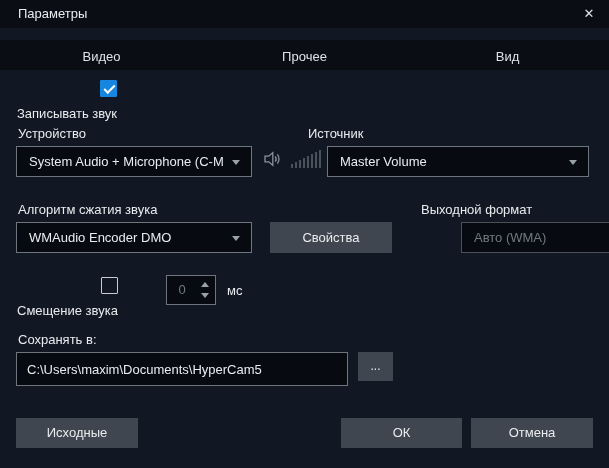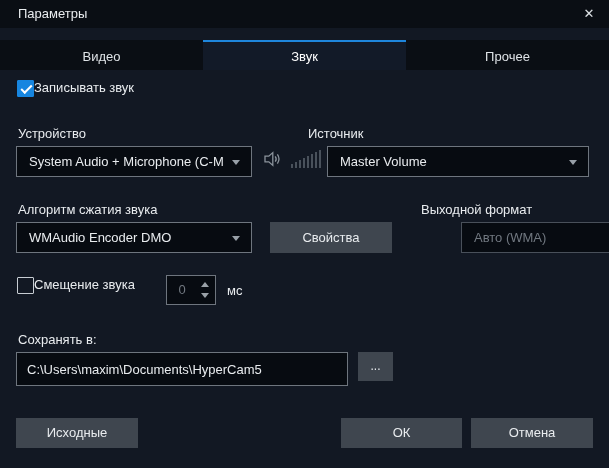--- a/index.html
+++ b/index.html
@@ -31,21 +31,21 @@
     text-align:center;font-size:13px;color:#dce0e4;cursor:pointer;
   }
   .tabbar{position:absolute;left:0;top:40px;width:609px;height:30px;background:var(--header-bg);display:flex;}
   .tab{
     flex:1 1 0;text-align:center;line-height:30px;font-size:13px;color:#dfe3e7;
     cursor:pointer;border-top:2px solid transparent;
   }
   .tab.active{background:var(--active-tab-bg);border-top:2px solid var(--accent-blue);color:#fff;}
   
   .label{position:absolute;font-size:13px;color:var(--text);line-height:15px;white-space:nowrap;text-align:center;}
-  .checkrow{position:absolute;display:flex;align-items:flex-start;cursor:pointer;}
+  .checkrow{position:absolute;display:flex;align-items:flex-end;gap:9px;cursor:pointer;flex-direction:column;}
   .checkbox{
     width:17px;height:17px;border:1px solid #c7cdd3;background:transparent;
     position:relative;flex:0 0 auto;border-radius:1px;
   }
   .checkbox.checked{background:var(--checkbox-blue);border-color:var(--checkbox-blue);}
   .checkbox.checked::after{
     content:"";position:absolute;left:3px;top:4px;width:9px;height:4px;
     border-left:2px solid #fff;border-bottom:2px solid #fff;transform:rotate(-45deg);
   }
   .checklabel{font-size:13px;color:var(--text);white-space:nowrap;}
@@ -102,22 +102,22 @@
 
 <div class="window">
 
   <div class="titlebar">
     <div class="title">Параметры</div>
     <div class="close-btn">✕</div>
   </div>
 
   <div class="tabbar">
     <div class="tab">Видео</div>
-    <div class="tab active">Звук</div>
     <div class="tab">Прочее</div>
+    <div class="tab">Вид</div>
   </div>
 
   <div class="checkrow" style="left:17px;top:80px;">
     <span class="checkbox checked"></span>
     <span class="checklabel">Записывать звук</span>
   </div>
 
   <div class="label" style="left:18px;top:126px;">Устройство</div>
   <div class="select" style="left:16px;top:146px;width:236px;">
     <span class="sel-value">System Audio + Microphone (C-Med</span>

